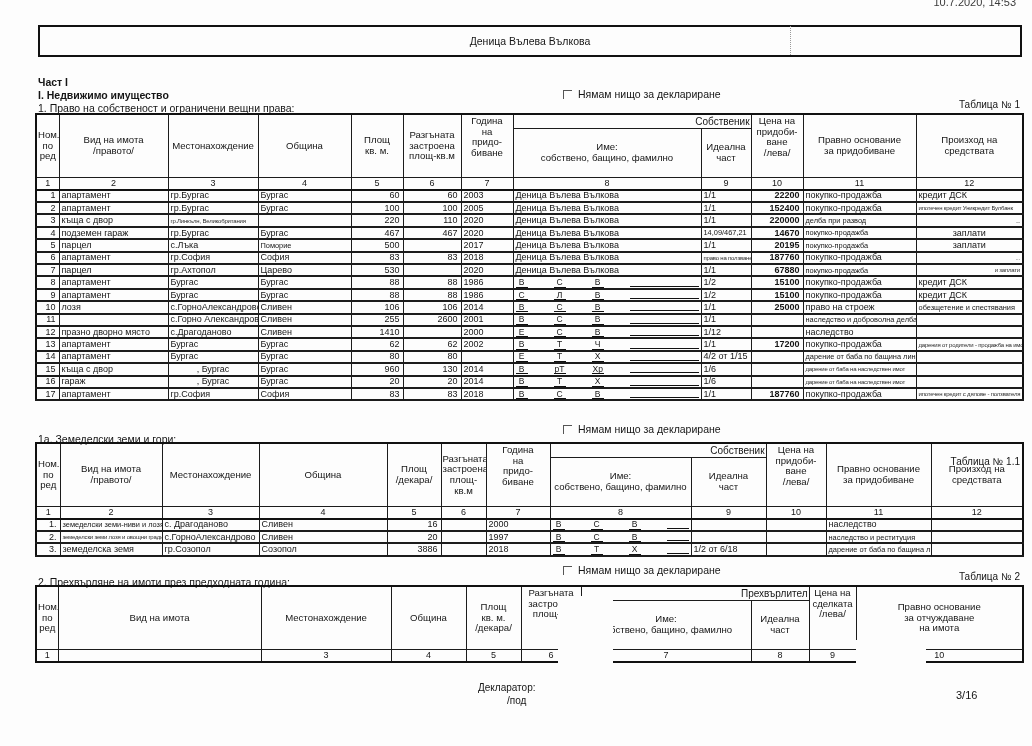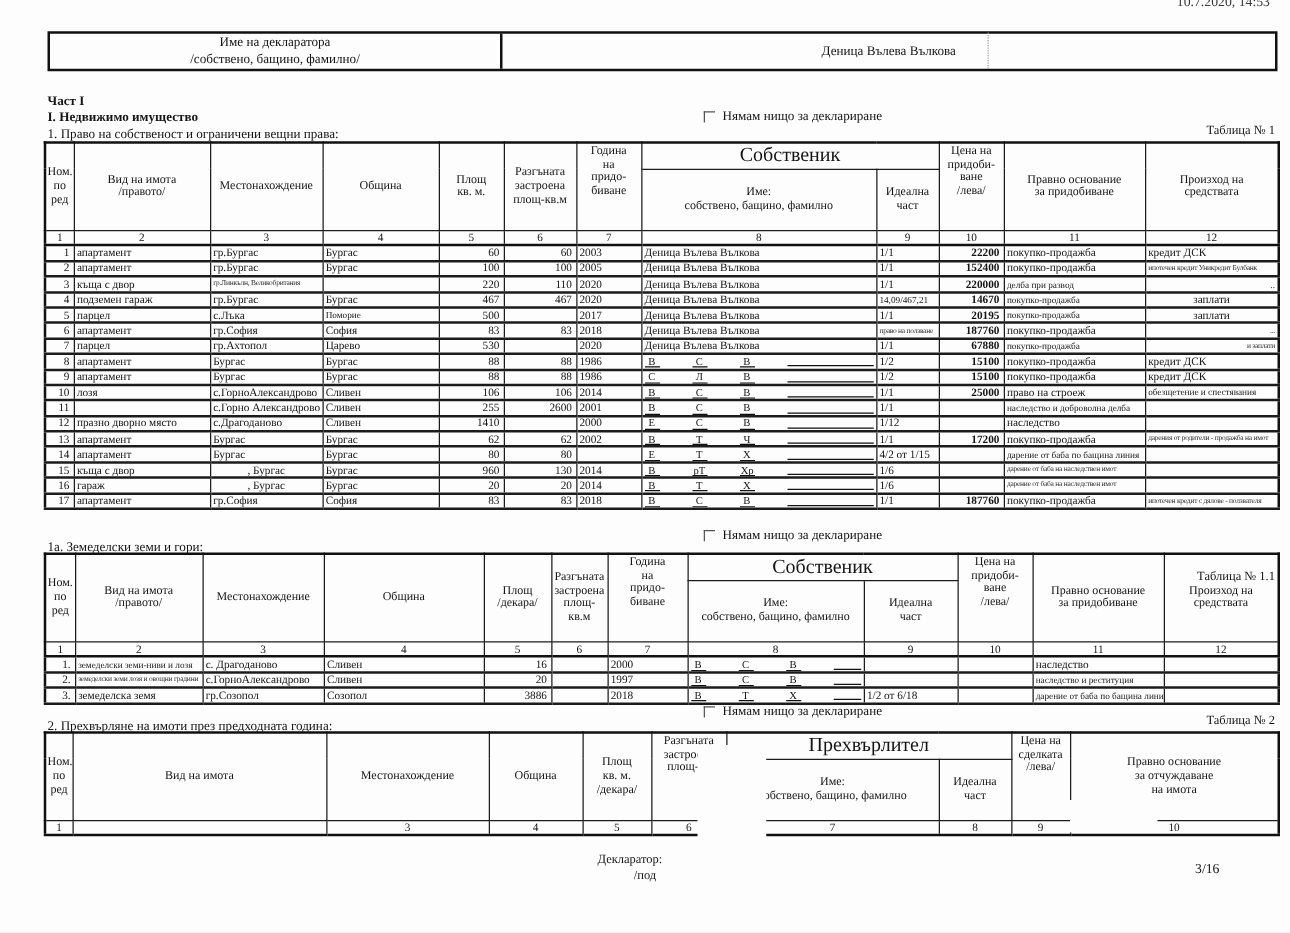--- a/index.html
+++ b/index.html
@@ -1,39 +1,39 @@
 <!DOCTYPE html>
 <html><head>
 <meta charset="utf-8">
 <style>
   * { margin:0; padding:0; box-sizing:border-box; }
   html,body { background:#e8e8e8; }
   .page {
     position:relative; width:1032px; height:746px; background:#fdfdfd;
-    font-family:Liberation Serif, serif; color:#151515; overflow:hidden;
+    font-family:Liberation Sans, sans-serif; color:#151515; overflow:hidden;
     margin:0 auto;
   }
   .abs { position:absolute; }
   .timestamp { top:-4px; right:16px; font-size:11px; color:#3a3a3a; }
   .decl-box { top:25px; left:38px; width:984px; height:32px; border:2px solid #111; display:flex; }
   .decl-box .left { width:362px; border-right:2px solid #111; display:flex; flex-direction:column; justify-content:center; align-items:center; font-size:10.5px; line-height:1.25; }
   .decl-box .right { flex:1; display:flex; align-items:center; justify-content:center; font-size:10.5px; }
   .dotline { top:26px; left:790px; height:29px; width:0; border-left:1px dotted #9a9a9a; }
   .part-label { top:76px; left:38px; font-size:10.5px; font-weight:bold; }
   .chapter-label { top:89px; left:38px; font-size:10.5px; font-weight:bold; }
   .sec-title { font-size:10.5px; }
   .tbl-label { right:12px; width:140px; text-align:right; font-size:10px; }
   .cbrow { font-size:10.5px; display:flex; align-items:center; }
   .cb { width:9px; height:9px; display:inline-block; margin-right:6px;
         border-top:1.4px solid #555; border-left:1.4px solid #555; }
   table { border-collapse:collapse; table-layout:fixed; position:absolute; border:2px solid #111; background:transparent; }
   th, td { border:1px solid #1c1c1c; font-weight:normal; padding:0 2px; overflow:hidden; }
   thead th { font-size:9.6px; line-height:1.12; white-space:pre-line; text-align:center; vertical-align:middle; padding:1px 1px; }
   tr.h1 { height:13px; }
-  tr.h1 .groupcell { height:13px; font-size:16px; }
+  tr.h1 .groupcell { height:13px; font-size:10px;text-align:right; }
   tr.h2 { height:49px; }
   tr.numrow th { font-size:9px; height:12px; padding:0; border-top:1px solid #111; border-bottom:2px solid #111; white-space:nowrap; }
   tbody td { font-size:9px; height:12.4px; white-space:nowrap; line-height:1; border-bottom-width:2px; vertical-align:middle; }
   .top { vertical-align:top; }
   .n { text-align:right; padding-right:3px; }
   .b { font-weight:bold; }
   .s { font-size:7.4px; }
   .t { font-size:6px; letter-spacing:-0.2px; color:#2c2c2c; }
   .r { text-align:right; }
   .ctr { text-align:center;margin-left:44px; }
@@ -46,24 +46,20 @@
   .page-num { left:956px; top:689px; font-size:11px; }
 </style>
 </head>
 <body>
 
 <div class="page">
 
   <div class="abs timestamp">10.7.2020, 14:53</div>
 
   <div class="abs decl-box">
-    <div class="left">
-      <span>Име на декларатора</span>
-      <span>/собствено, бащино, фамилно/</span>
-    </div>
     <div class="right">Деница Вълева Вълкова</div>
   </div>
   <div class="abs dotline"></div>
 
   <div class="abs part-label">Част I</div>
   <div class="abs chapter-label">I. Недвижимо имущество</div>
 
   <div class="abs cbrow" style="top:88px; left:563px;">
     <span class="cb"></span>
     <span>Нямам нищо за деклариране</span>

